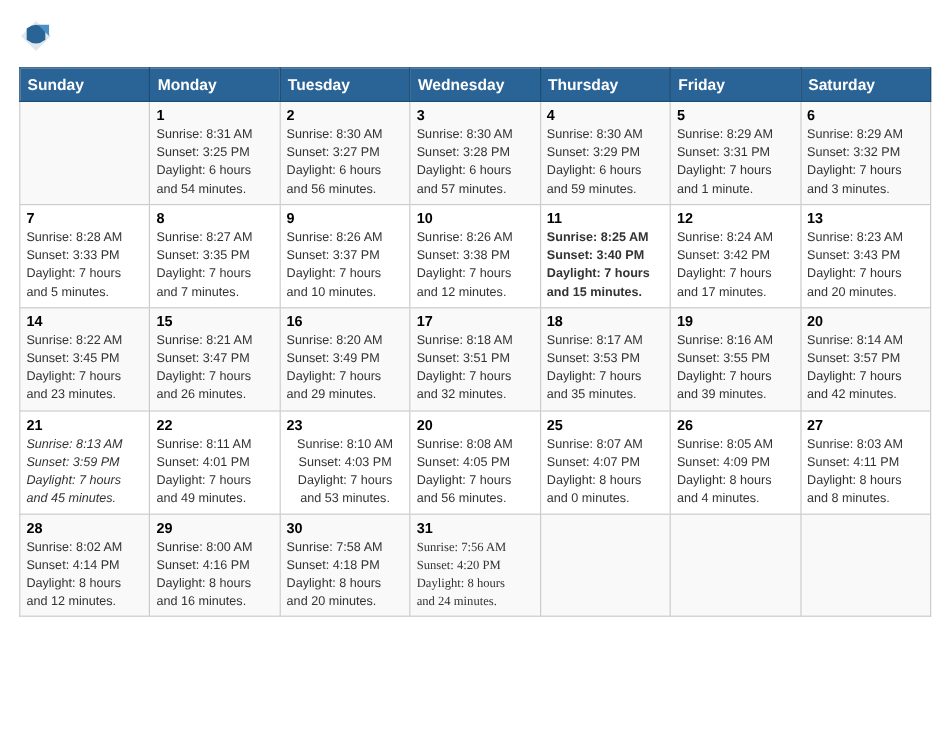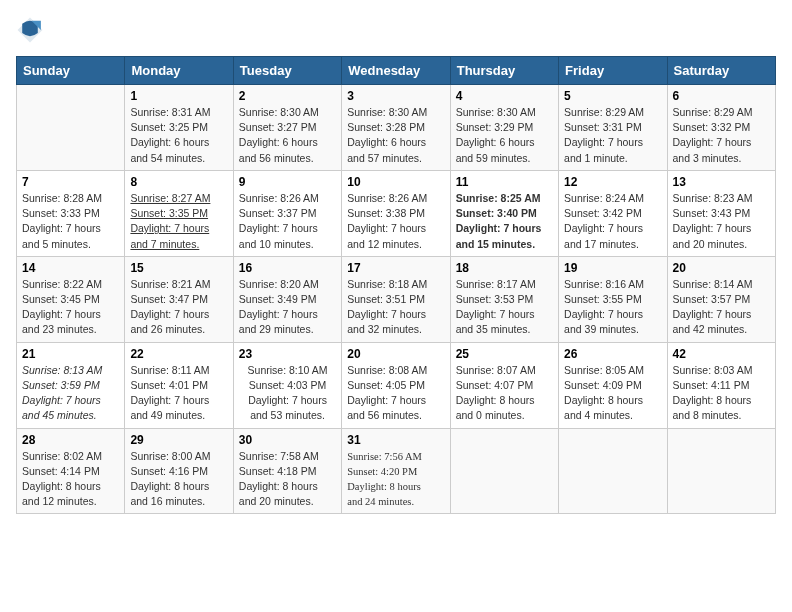--- a/index.html
+++ b/index.html
@@ -166,21 +166,21 @@
       <tr>
         <td>
           <span class="day-num">7</span>
           <div class="day-detail" style="white-space: pre-line;">Sunrise: 8:28 AM
 Sunset: 3:33 PM
 Daylight: 7 hours
 and 5 minutes.</div>
         </td>
         <td>
           <span class="day-num">8</span>
-          <div class="day-detail" style="white-space: pre-line; text-decoration: underline;">Sunrise: 8:27 AM
+          <div class="day-detail" style="white-space: pre-line;">Sunrise: 8:27 AM
 Sunset: 3:35 PM
 Daylight: 7 hours
 and 7 minutes.</div>
         </td>
         <td>
           <span class="day-num">9</span>
           <div class="day-detail" style="white-space: pre-line;">Sunrise: 8:26 AM
 Sunset: 3:37 PM
 Daylight: 7 hours
 and 10 minutes.</div>
@@ -302,21 +302,21 @@
 and 0 minutes.</div>
         </td>
         <td>
           <span class="day-num">26</span>
           <div class="day-detail" style="white-space: pre-line;">Sunrise: 8:05 AM
 Sunset: 4:09 PM
 Daylight: 8 hours
 and 4 minutes.</div>
         </td>
         <td>
-          <span class="day-num">42</span>
+          <span class="day-num">27</span>
           <div class="day-detail" style="white-space: pre-line;">Sunrise: 8:03 AM
 Sunset: 4:11 PM
 Daylight: 8 hours
 and 8 minutes.</div>
         </td>
       </tr>
       <tr>
         <td>
           <span class="day-num">28</span>
           <div class="day-detail" style="white-space: pre-line;">Sunrise: 8:02 AM

